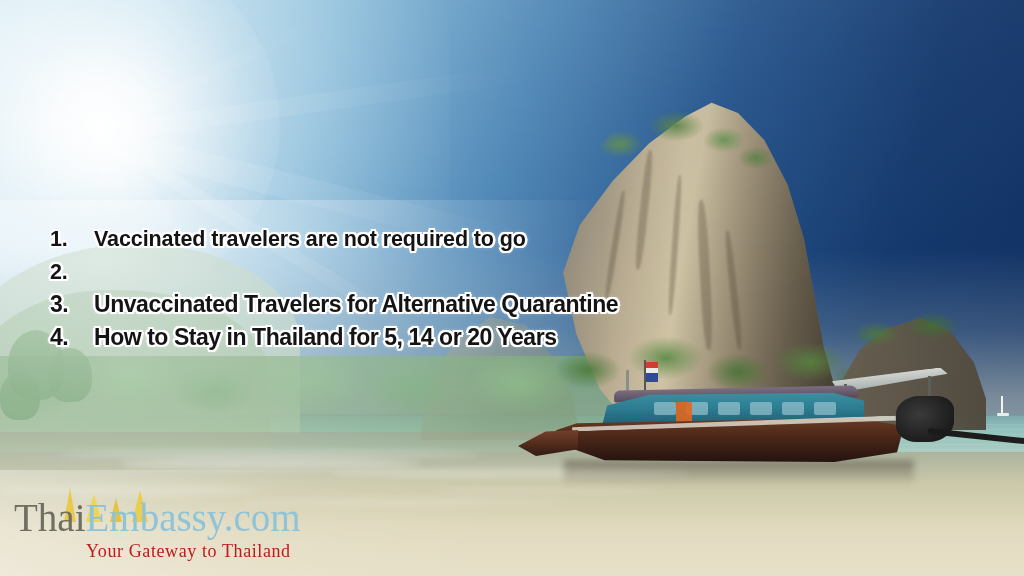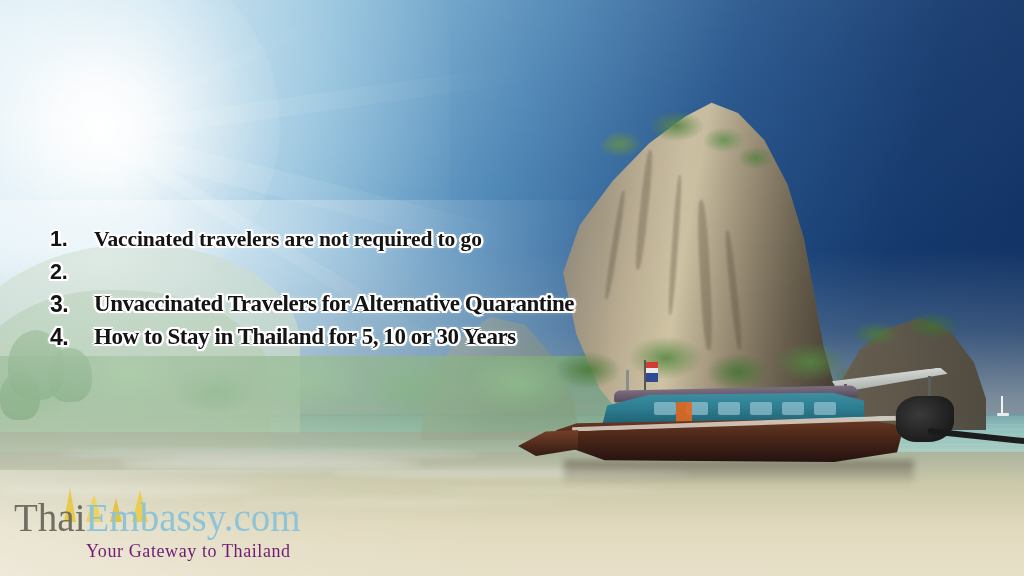--- a/index.html
+++ b/index.html
@@ -479,21 +479,21 @@
     align-items: flex-start;
     color: #141414;
     font-weight: 700;
     margin-bottom: 2px;
   }
   .bullet .num {
     width: 44px;
     flex: 0 0 44px;
     text-align: left;
   }
-  .bullet .body { flex: 1 1 auto; font-family: Liberation Serif, serif; }
+  .bullet .body { flex: 1 1 auto; }
   .bullet .body .l { display: block; white-space: pre; }
 
   .bullet.wide { font-size: 21.5px; line-height: 1.42; letter-spacing: -0.1px; }
   .bullet.narrow { font-size: 23px; line-height: 1.34; letter-spacing: -0.45px; font-stretch: condensed; }
 
   .bullet, .bullet * {
     text-shadow:
       1.6px 0 0 #fff, -1.6px 0 0 #fff, 0 1.6px 0 #fff, 0 -1.6px 0 #fff,
       1.6px 1.6px 0 #fff, -1.6px 1.6px 0 #fff,
       1.6px -1.6px 0 #fff, -1.6px -1.6px 0 #fff,
@@ -512,21 +512,21 @@
     line-height: 1;
     white-space: pre;
   }
   .logo-thai { color: #6f6f63; }
   .logo-emb  { color: #8FC4D8; }
   .logo-tag {
     position: absolute;
     left: 72px; top: 53px;
     font-family: "Liberation Serif", serif;
     font-size: 18px;
-    color: #701a75;
+    color: #b91c1c;
     letter-spacing: 0.6px;
     white-space: pre;
   }
 </style>
 </head>
 <body>
 
 <div id="stage">
 
   <div class="sky"></div>
@@ -625,21 +625,21 @@
     <div class="bullet narrow">
       <span class="num">3.</span>
       <span class="body">
         <span class="l">Unvaccinated Travelers for Alternative Quarantine</span>
       </span>
     </div>
 
     <div class="bullet narrow">
       <span class="num">4.</span>
       <span class="body">
-        <span class="l">How to Stay in Thailand for 5, 10 or 30 Years</span>
+        <span class="l">How to Stay in Thailand for 5, 14 or 20 Years</span>
       </span>
     </div>
 
   </div>
 
   <div class="logo">
     <svg class="spires" viewBox="0 0 120 36">
       <polygon points="14,36 20,2 26,36" fill="#E8C94A"></polygon>
       <polygon points="36,36 44,8 52,36" fill="#EFD35C"></polygon>
       <polygon points="60,36 66,12 72,36" fill="#E3C246"></polygon>

